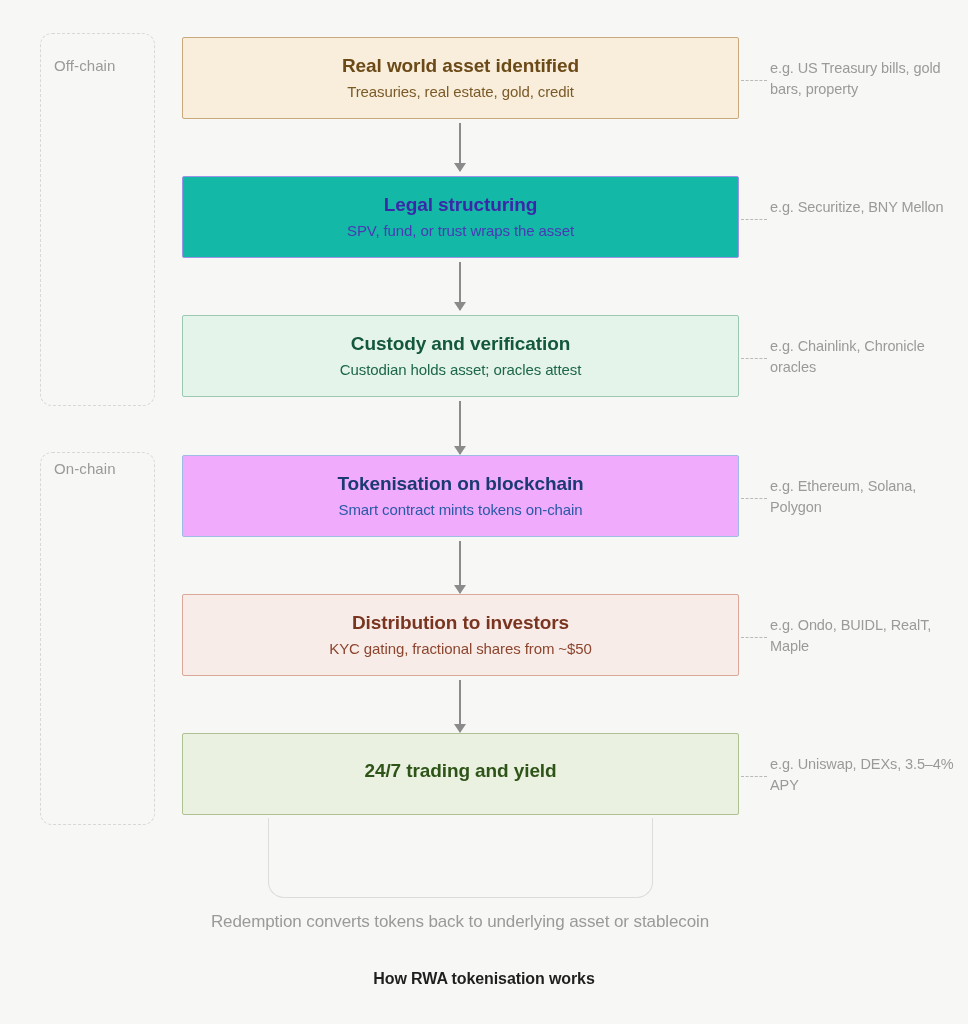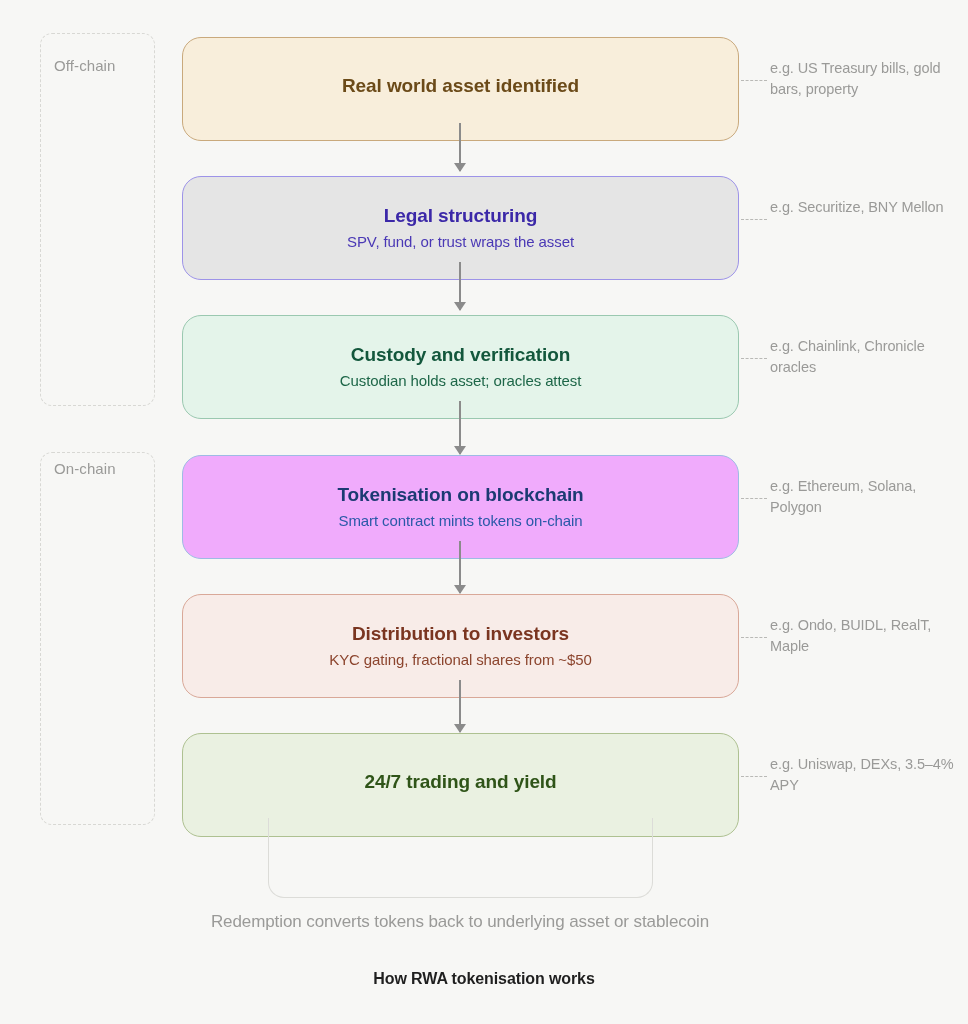--- a/index.html
+++ b/index.html
@@ -34,23 +34,23 @@
     color: #9a9a98;
     letter-spacing: 0.1px;
     white-space: nowrap;
   }
 
   
   .step {
     position: absolute;
     left: 182px;
     width: 557px;
-    height: 104px;
+    height: 82px;
     box-sizing: border-box;
-    border-radius: 19px;
+    border-radius: 2px;
     border: 1.4px solid;
     display: flex;
     flex-direction: column;
     align-items: center;
     justify-content: center;
     text-align: center;
   }
   .step-title {
     font-size: 19px;
     font-weight: bold;
@@ -146,27 +146,28 @@
 <div id="canvas">
 
   <div class="zone" style="left:40px; top:33px; width:115px; height:373px;"></div>
   <div class="zone-label" style="left:54px; top:57px;">Off-chain</div>
 
   <div class="zone" style="left:40px; top:452px; width:115px; height:373px;"></div>
   <div class="zone-label" style="left:54px; top:460px;">On-chain</div>
 
   <div class="step" style="top:37px; background:#f8eedb; border-color:#c9a97c;">
     <div class="step-title" style="color:#6b4a18;">Real world asset identified</div>
+    <div class="step-sub" style="color:#7a5a28;">Treasuries, real estate, gold, credit</div>
   </div>
   <div class="note-dash" style="top:80px;"></div>
   <div class="note" style="top:58px;">e.g. US Treasury bills, gold bars, property</div>
 
   <div class="arrow" style="top:123px; height:48px;"></div>
 
-  <div class="step" style="top:176px; background:#e5e5e5; border-color:#9d93e8;">
+  <div class="step" style="top:176px; background:#14b8a6; border-color:#9d93e8;">
     <div class="step-title" style="color:#3b28a8;">Legal structuring</div>
     <div class="step-sub" style="color:#4a38b5;">SPV, fund, or trust wraps the asset</div>
   </div>
   <div class="note-dash" style="top:219px;"></div>
   <div class="note" style="top:197px;">e.g. Securitize, BNY Mellon</div>
 
   <div class="arrow" style="top:262px; height:48px;"></div>
 
   <div class="step" style="top:315px; background:#e4f4ea; border-color:#9ac8b0;">
     <div class="step-title" style="color:#13573c;">Custody and verification</div>

